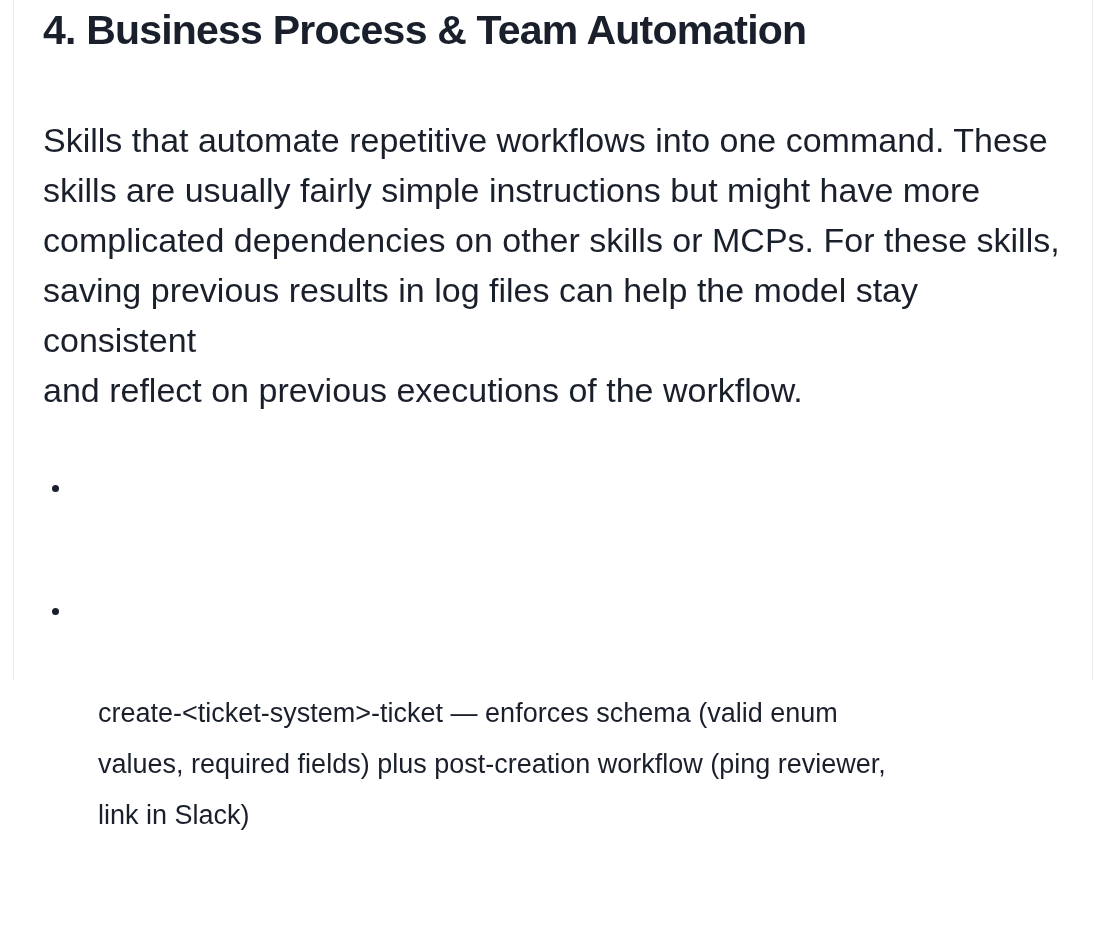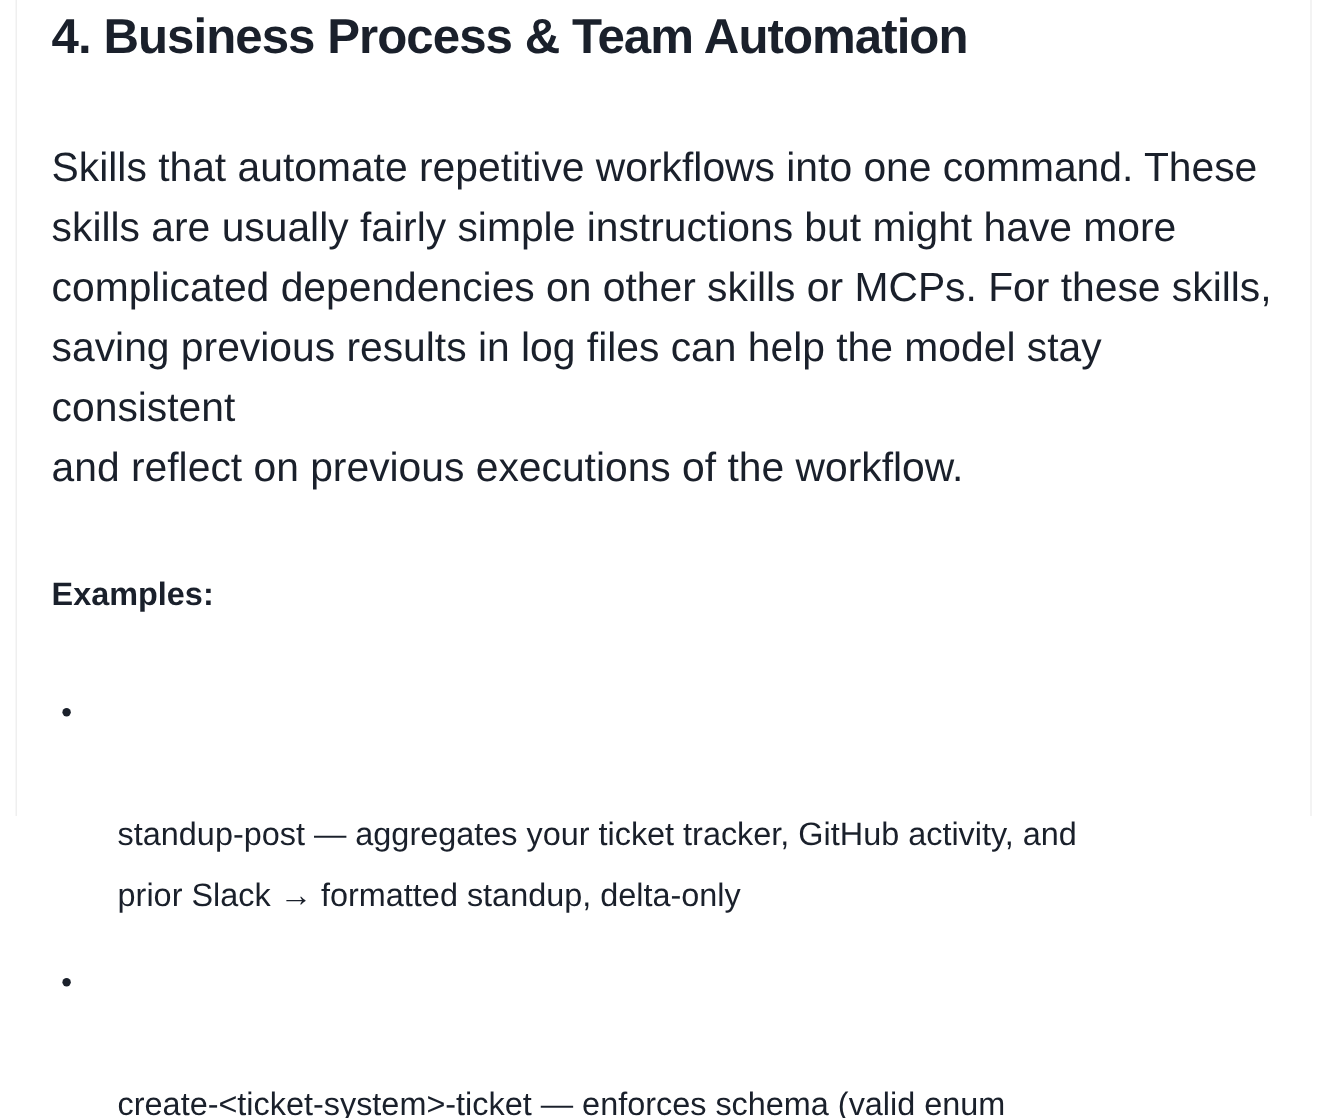--- a/index.html
+++ b/index.html
@@ -77,27 +77,24 @@
 
 <div class="content-column">
   <h1 class="section-heading">4. Business Process &amp; Team Automation</h1>
 
   <p class="body-paragraph">Skills that automate repetitive workflows into one command. These
 skills are usually fairly simple instructions but might have more
 complicated dependencies on other skills or MCPs. For these skills,
 saving previous results in log files can help the model stay consistent
 and reflect on previous executions of the workflow.</p>
 
-  <p class="examples-label">Examples:</p>
 
   <ul class="examples-list">
     <li>
       <span class="bullet"></span>
-      <span>standup-post — aggregates your ticket tracker, GitHub activity, and
-prior Slack → formatted standup, delta-only</span>
     </li>
     <li>
       <span class="bullet"></span>
       <span>create-&lt;ticket-system&gt;-ticket — enforces schema (valid enum
 values, required fields) plus post-creation workflow (ping reviewer,
 link in Slack)</span>
     </li>
 
   </ul>
 </div>

